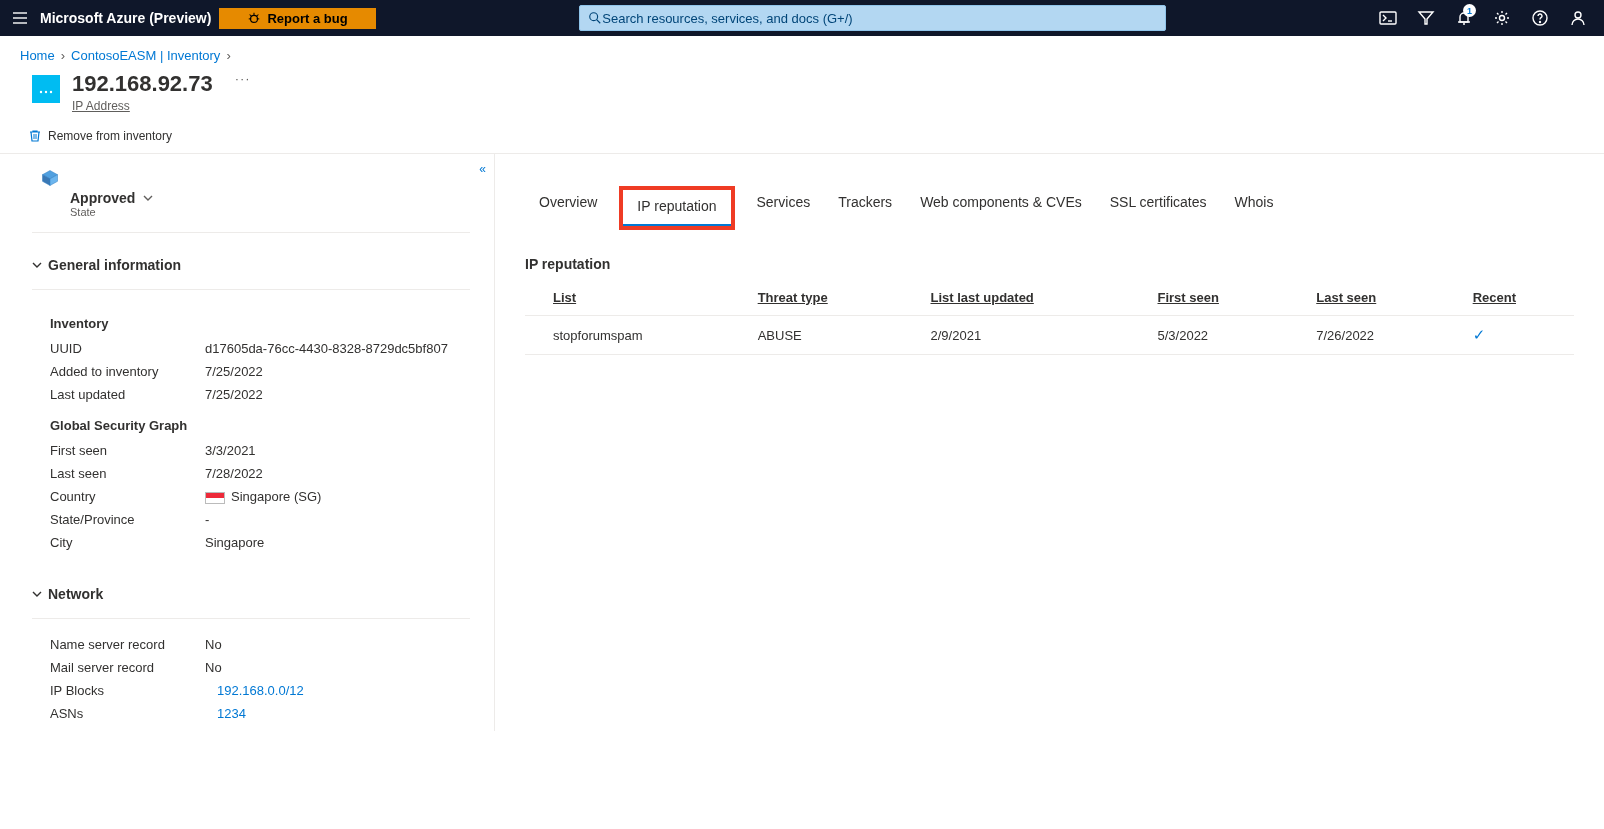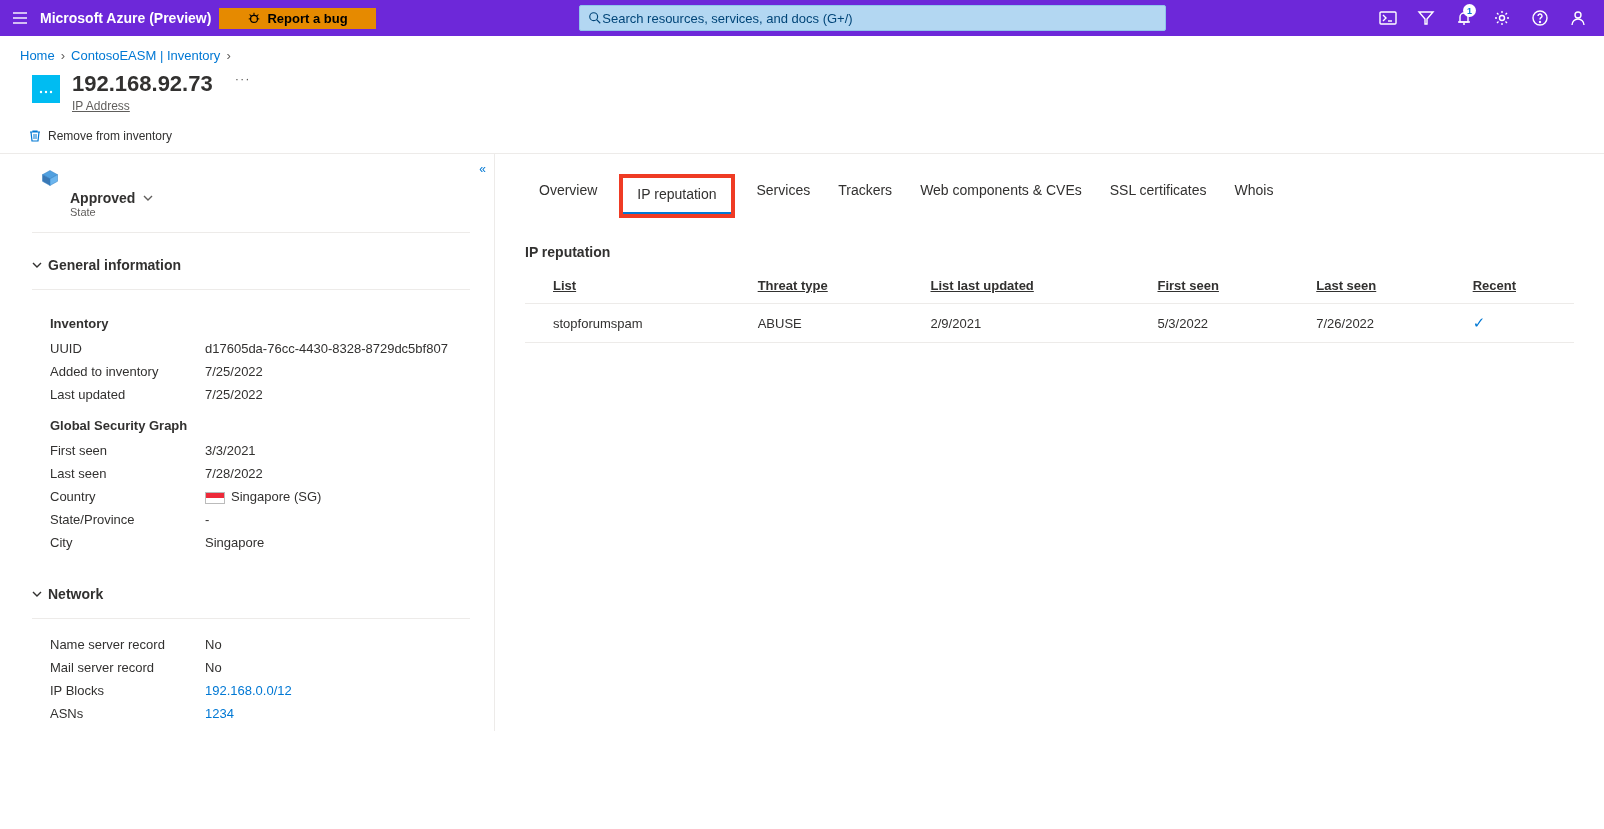--- a/index.html
+++ b/index.html
@@ -7,21 +7,21 @@
     font-family: "Segoe UI", -apple-system, BlinkMacSystemFont, sans-serif;
     font-size: 13px;
     color: #323130;
     background: #fff;
   }
   
   .topbar {
     display: flex;
     align-items: center;
     height: 36px;
-    background: #6d28d9;
+    background: #0f172a;
     color: #fff;
     padding: 0 8px;
     gap: 8px;
   }
   .hamburger { width: 24px; height: 24px; display: flex; align-items: center; justify-content: center; cursor: pointer; }
   .brand { font-weight: 600; font-size: 14px; white-space: nowrap; }
   .bug-btn {
     display: flex; align-items: center; gap: 6px;
     background: #e68a00; color: #000;
     padding: 3px 28px; font-size: 13px; font-weight: 600;
@@ -109,33 +109,33 @@
     display: flex; align-items: center; gap: 6px;
     font-weight: 600; font-size: 14px; cursor: pointer;
     padding: 10px 0 6px 0;
   }
   .sec-sub { font-weight: 600; font-size: 13px; padding: 12px 0 6px 18px; }
   .kv-row {
     display: flex; padding: 4px 0 4px 18px; font-size: 13px;
   }
   .kv-row .k { width: 155px; color: #323130; }
   .kv-row .v { flex: 1; }
-  .kv-row .v.link { color: #0078d4; cursor: pointer; }
+  .kv-row .v.link { color: #0078d4; cursor: pointer; margin-left: 12px; }
   .flag-sg {
     display: inline-block; width: 20px; height: 12px;
     background: linear-gradient(to bottom, #ed2939 0 50%, #fff 50% 100%);
     border: 1px solid #bbb; margin-right: 6px; vertical-align: middle;
   }
 
   
   .right-pane {
     flex: 1; padding: 0 30px 30px 30px;
   }
   .tabs {
-    display: flex; gap: 0; margin-top: 20px;
+    display: flex; gap: 0; margin-top: 32px;
   }
   .tab {
     padding: 8px 14px 10px 14px; font-size: 14px; color: #323130;
     cursor: pointer; border-bottom: 2px solid transparent;
   }
   .tab.active { border-bottom: 2px solid #0078d4; font-weight: 400; }
   .tab-highlight {
     border: 4px solid #ef3b24; padding: 0; margin: 0 8px;
   }
   .tab-highlight .tab { margin: 0; }

